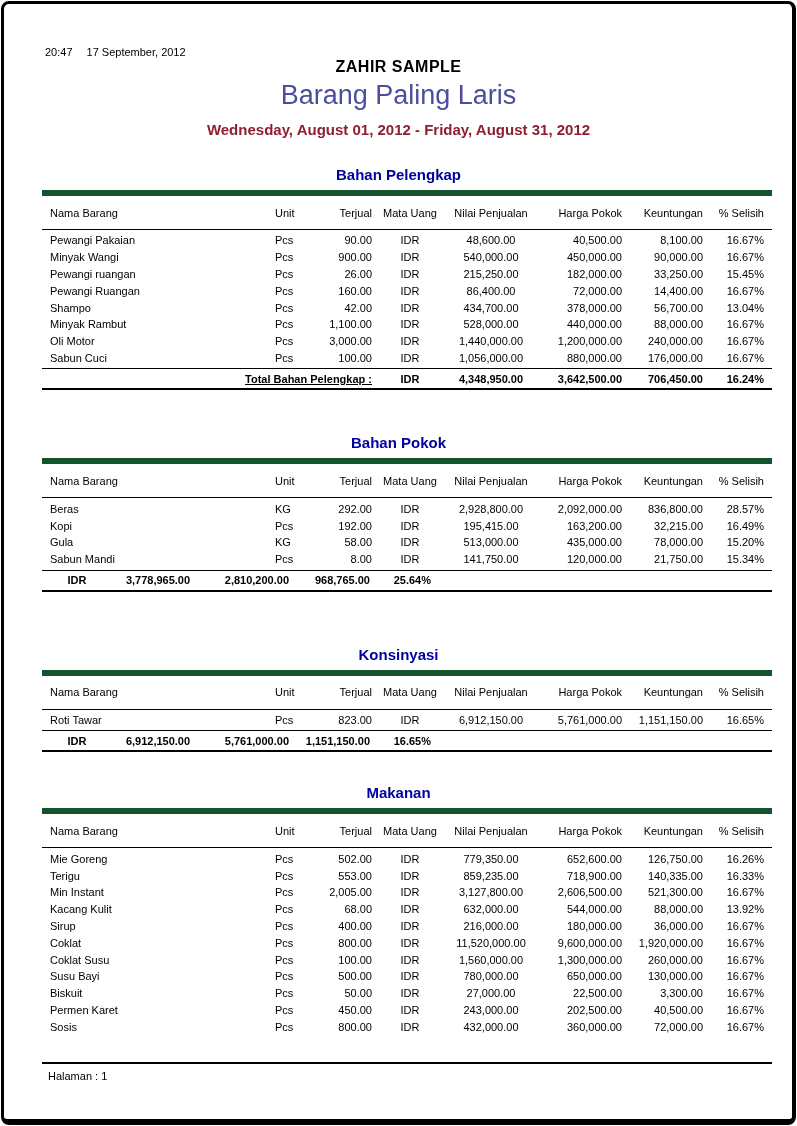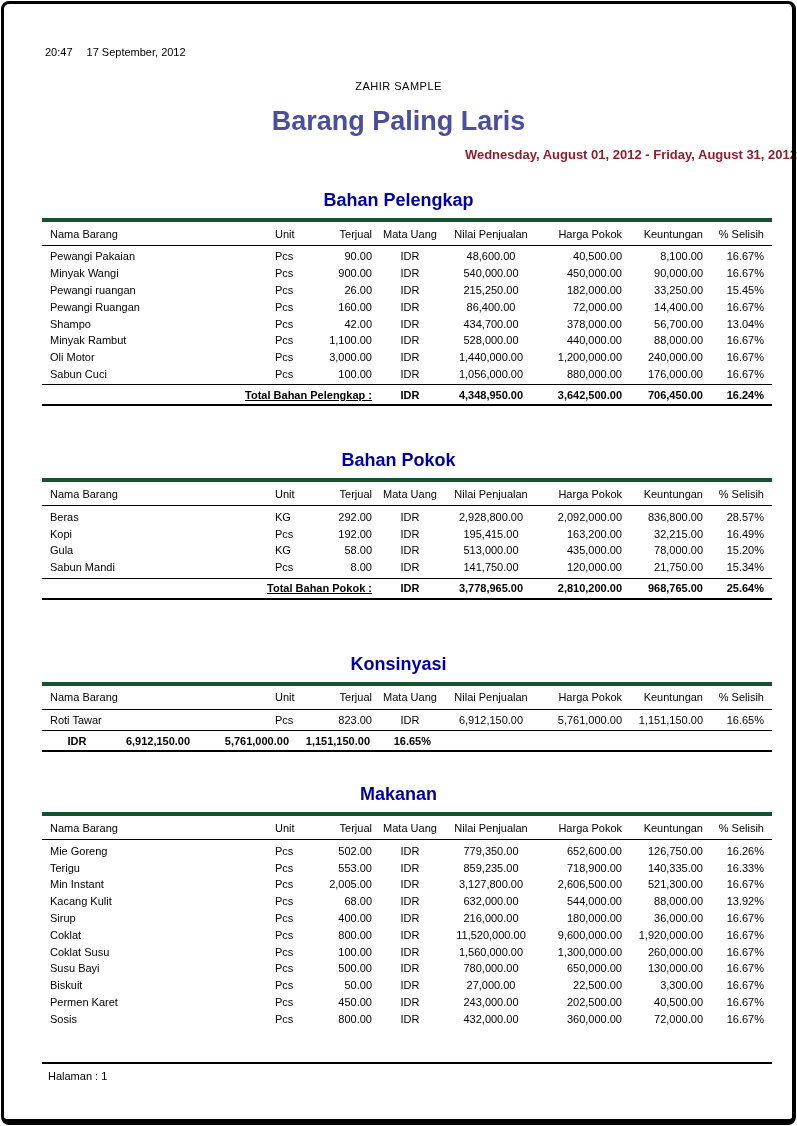--- a/index.html
+++ b/index.html
@@ -7,31 +7,31 @@
     width:797px;height:1126px;background:#ffffff;position:relative;
     font-family:"Liberation Sans", sans-serif;color:#000;overflow:hidden;
   }
   .frame{
     position:absolute;inset:1px;border:3px solid #000;
     border-bottom-width:6px;border-right-width:4px;border-radius:8px;
     pointer-events:none;
   }
   .timestamp{margin:46px 0 0 45px;font-size:11px;}
   .timestamp .t-time{margin-right:14px;}
-  .company{ text-align:center;font-weight:normal;font-size:11px;margin-top:22px;letter-spacing:.5px;}
-  .report-title{text-align:center;font-weight:bold;font-size:27px;color:var(--c-title,#4D4D9E);margin-top:14px;}
-  .date-range{text-align:right;font-weight:bold;font-size:13px;color:var(--c-date,#8E1F2F);margin-top:10px;}
+  .company{ text-align:center;font-weight:bold;font-size:16px;letter-spacing:.5px;}
+  .report-title{text-align:center;font-weight:normal;font-size:27px;color:var(--c-title,#4D4D9E);margin-top:4px;}
+  .date-range{text-align:center;font-weight:bold;font-size:15px;color:var(--c-date,#8E1F2F);margin-top:10px;}
   .section{margin:0;}
   .sec-gap-1{margin-top:28px;}
   .sec-gap-2{margin-top:44px;}
   .sec-gap-3{margin-top:54px;}
   .sec-gap-4{margin-top:32px;}
-  .section-title{text-align:center;font-weight:bold;font-size:18px;color:var(--c-section,#0000A0);margin-bottom:7px;}
+  .section-title{text-align:center;font-weight:bold;font-size:15px;color:var(--c-section,#0000A0);margin-bottom:7px;}
   .table{width:730px;margin-left:42px;font-size:11px;}
-  .thead{display:flex;align-items:center;border-top:4px solid #14532d;border-bottom:1.5px solid #000;height:28px;box-sizing:border-box;}
+  .thead{display:flex;align-items:center;border-top:6px solid #14532d;border-bottom:1.5px solid #000;height:40px;box-sizing:border-box;}
   .tbody{padding-top:2px;}
   .trow{display:flex;align-items:center;height:16.8px;}
   .total-row{display:flex;align-items:center;height:22px;border-top:1.5px solid #000;border-bottom:2px solid #000;font-weight:bold;box-sizing:border-box;margin-top:2px;}
   .cell{box-sizing:border-box;white-space:nowrap;overflow:hidden;}
   .c0{width:228px;text-align:left;padding-left:8px;}
   .c1{width:45px;text-align:left;padding-left:5px;}
   .c2{width:60px;text-align:right;padding-right:3px;}
   .c3{width:70px;text-align:center;}
   .c4{width:95px;text-align:center;padding-right:3px;}
   .c5{width:85px;text-align:right;padding-right:3px;}
@@ -210,21 +210,20 @@
           <div class="cell c1">Pcs</div>
           <div class="cell c2">8.00</div>
           <div class="cell c3">IDR</div>
           <div class="cell c4">141,750.00</div>
           <div class="cell c5">120,000.00</div>
           <div class="cell c6">21,750.00</div>
           <div class="cell c7">15.34%</div>
         </div>
       </div>
     <div class="total-row">
-      <div class="cell tlabel">Total Bahan Pokok :</div>
       <div class="cell c3">IDR</div>
       <div class="cell c4">3,778,965.00</div>
       <div class="cell c5">2,810,200.00</div>
       <div class="cell c6">968,765.00</div>
       <div class="cell c7">25.64%</div>
     </div>
   </div>
 </div>
 
 <div class="section sec-gap-3">

